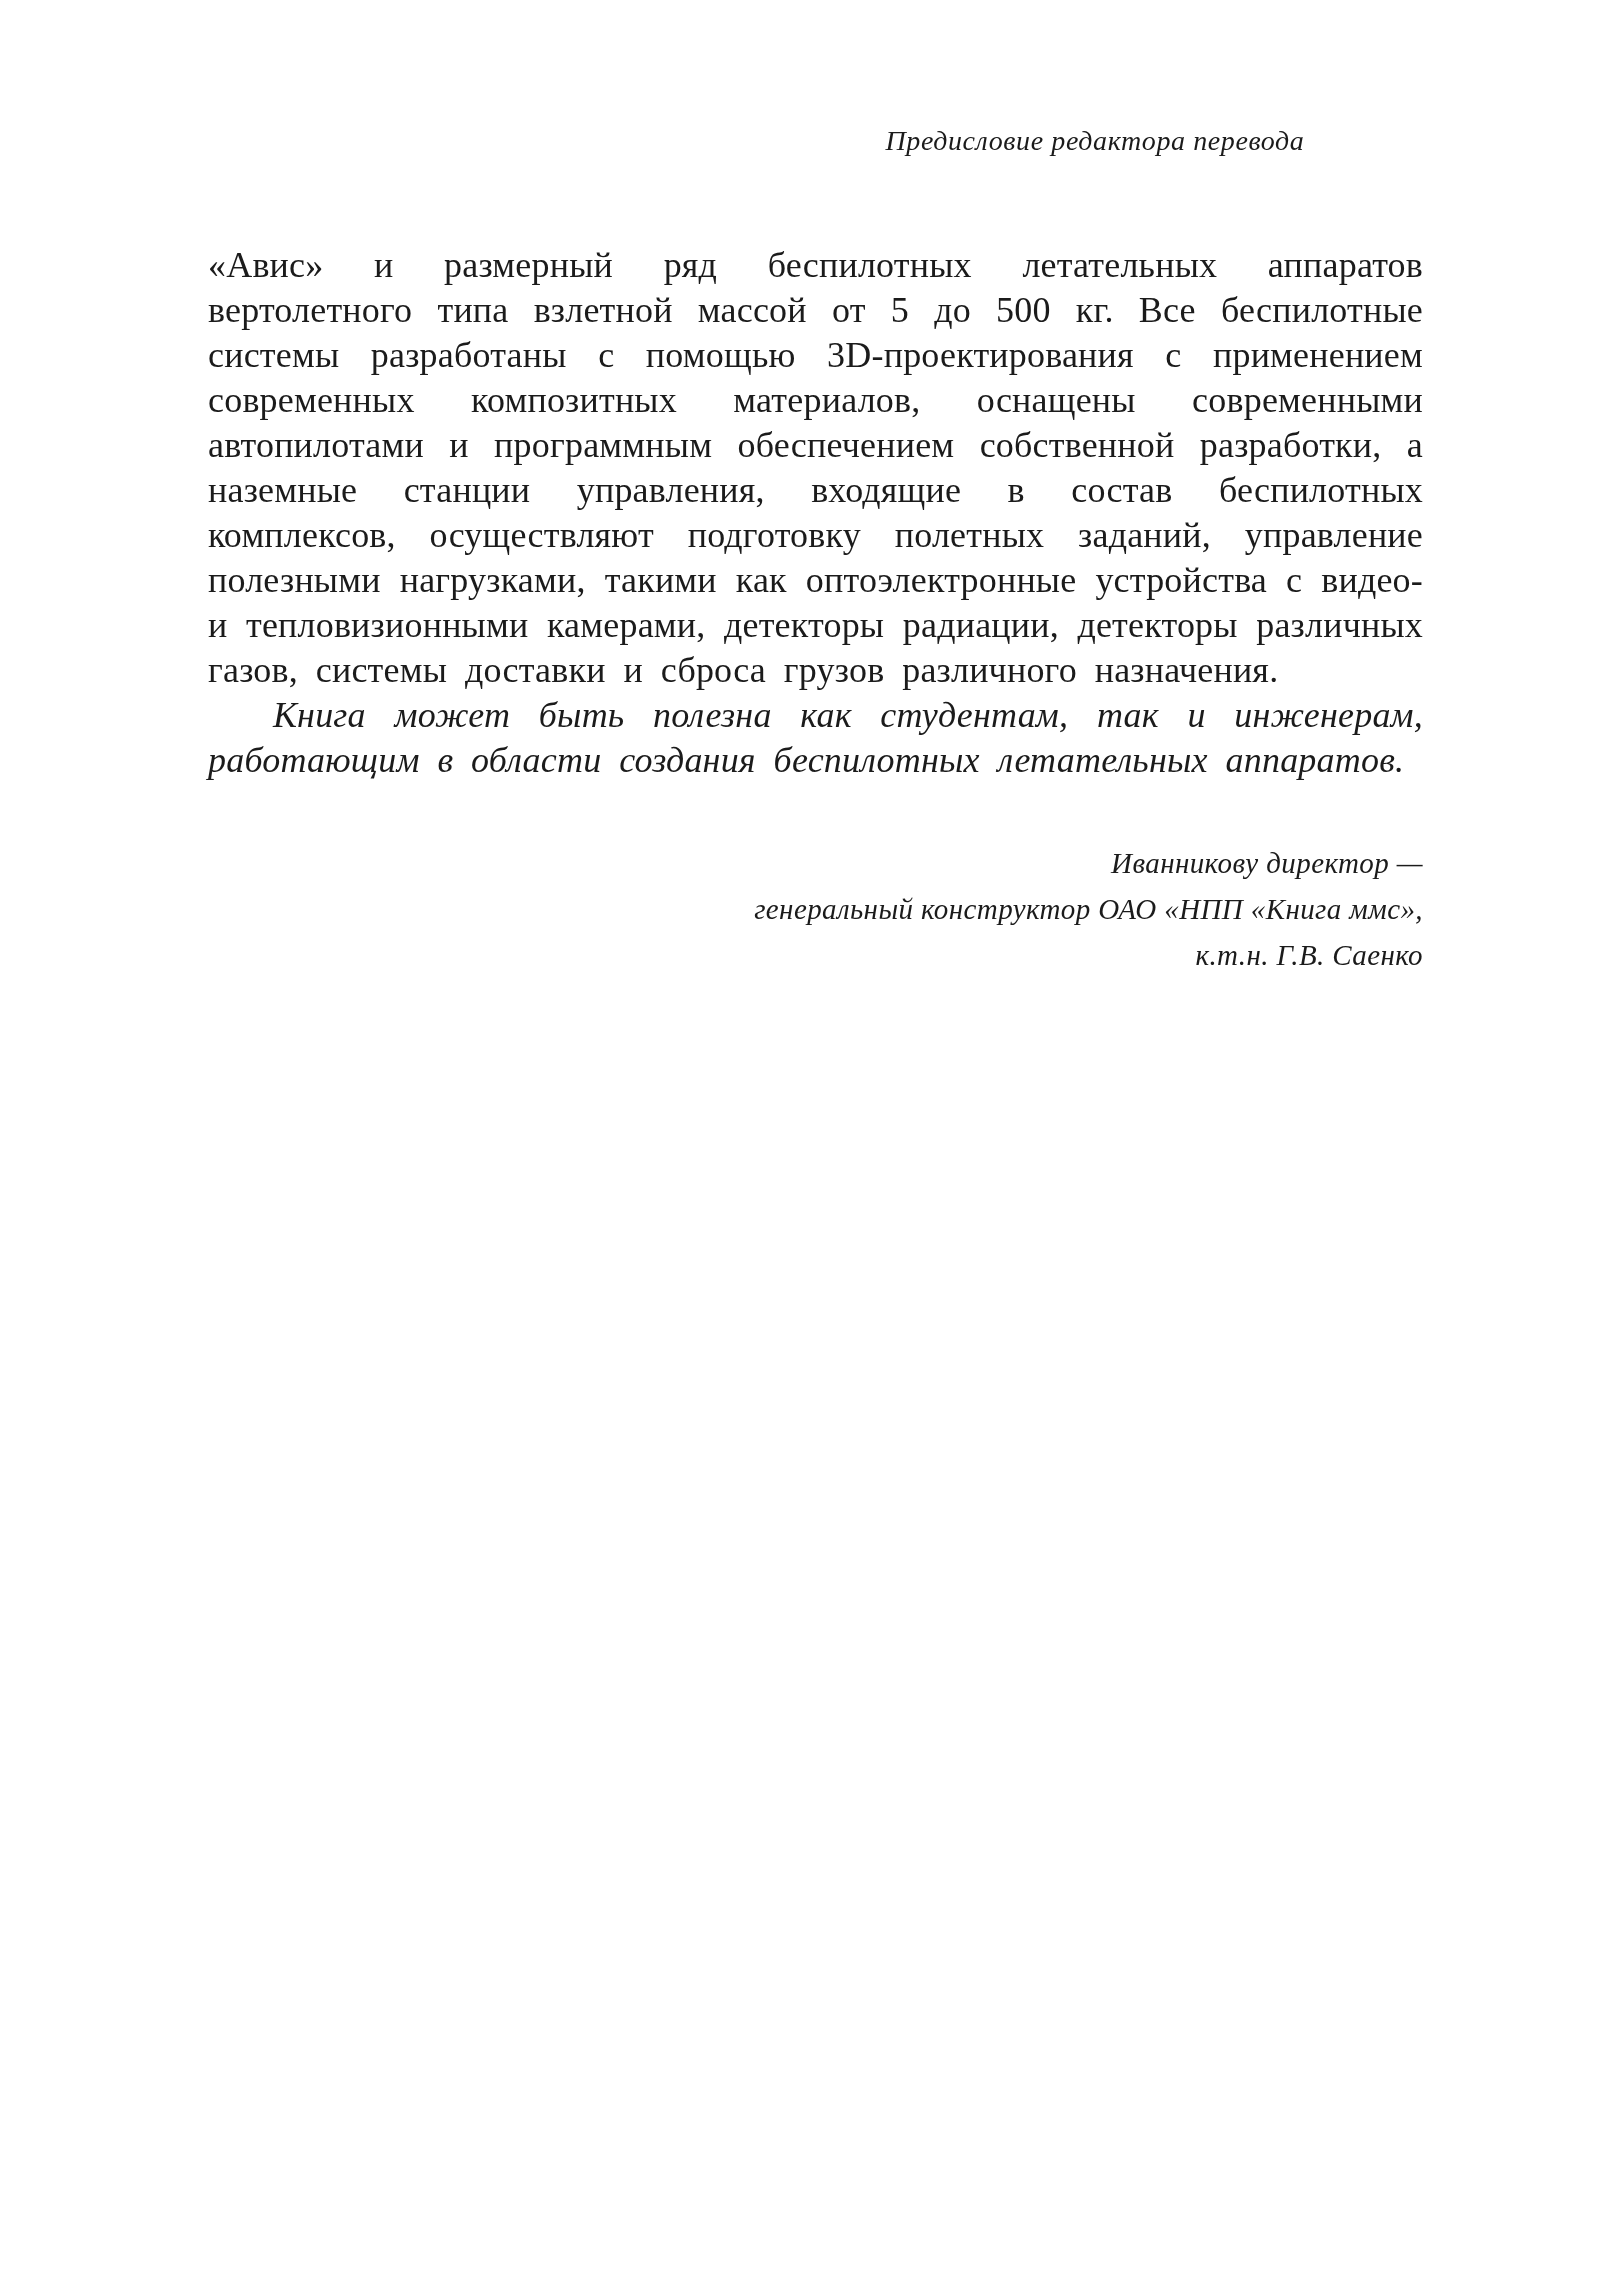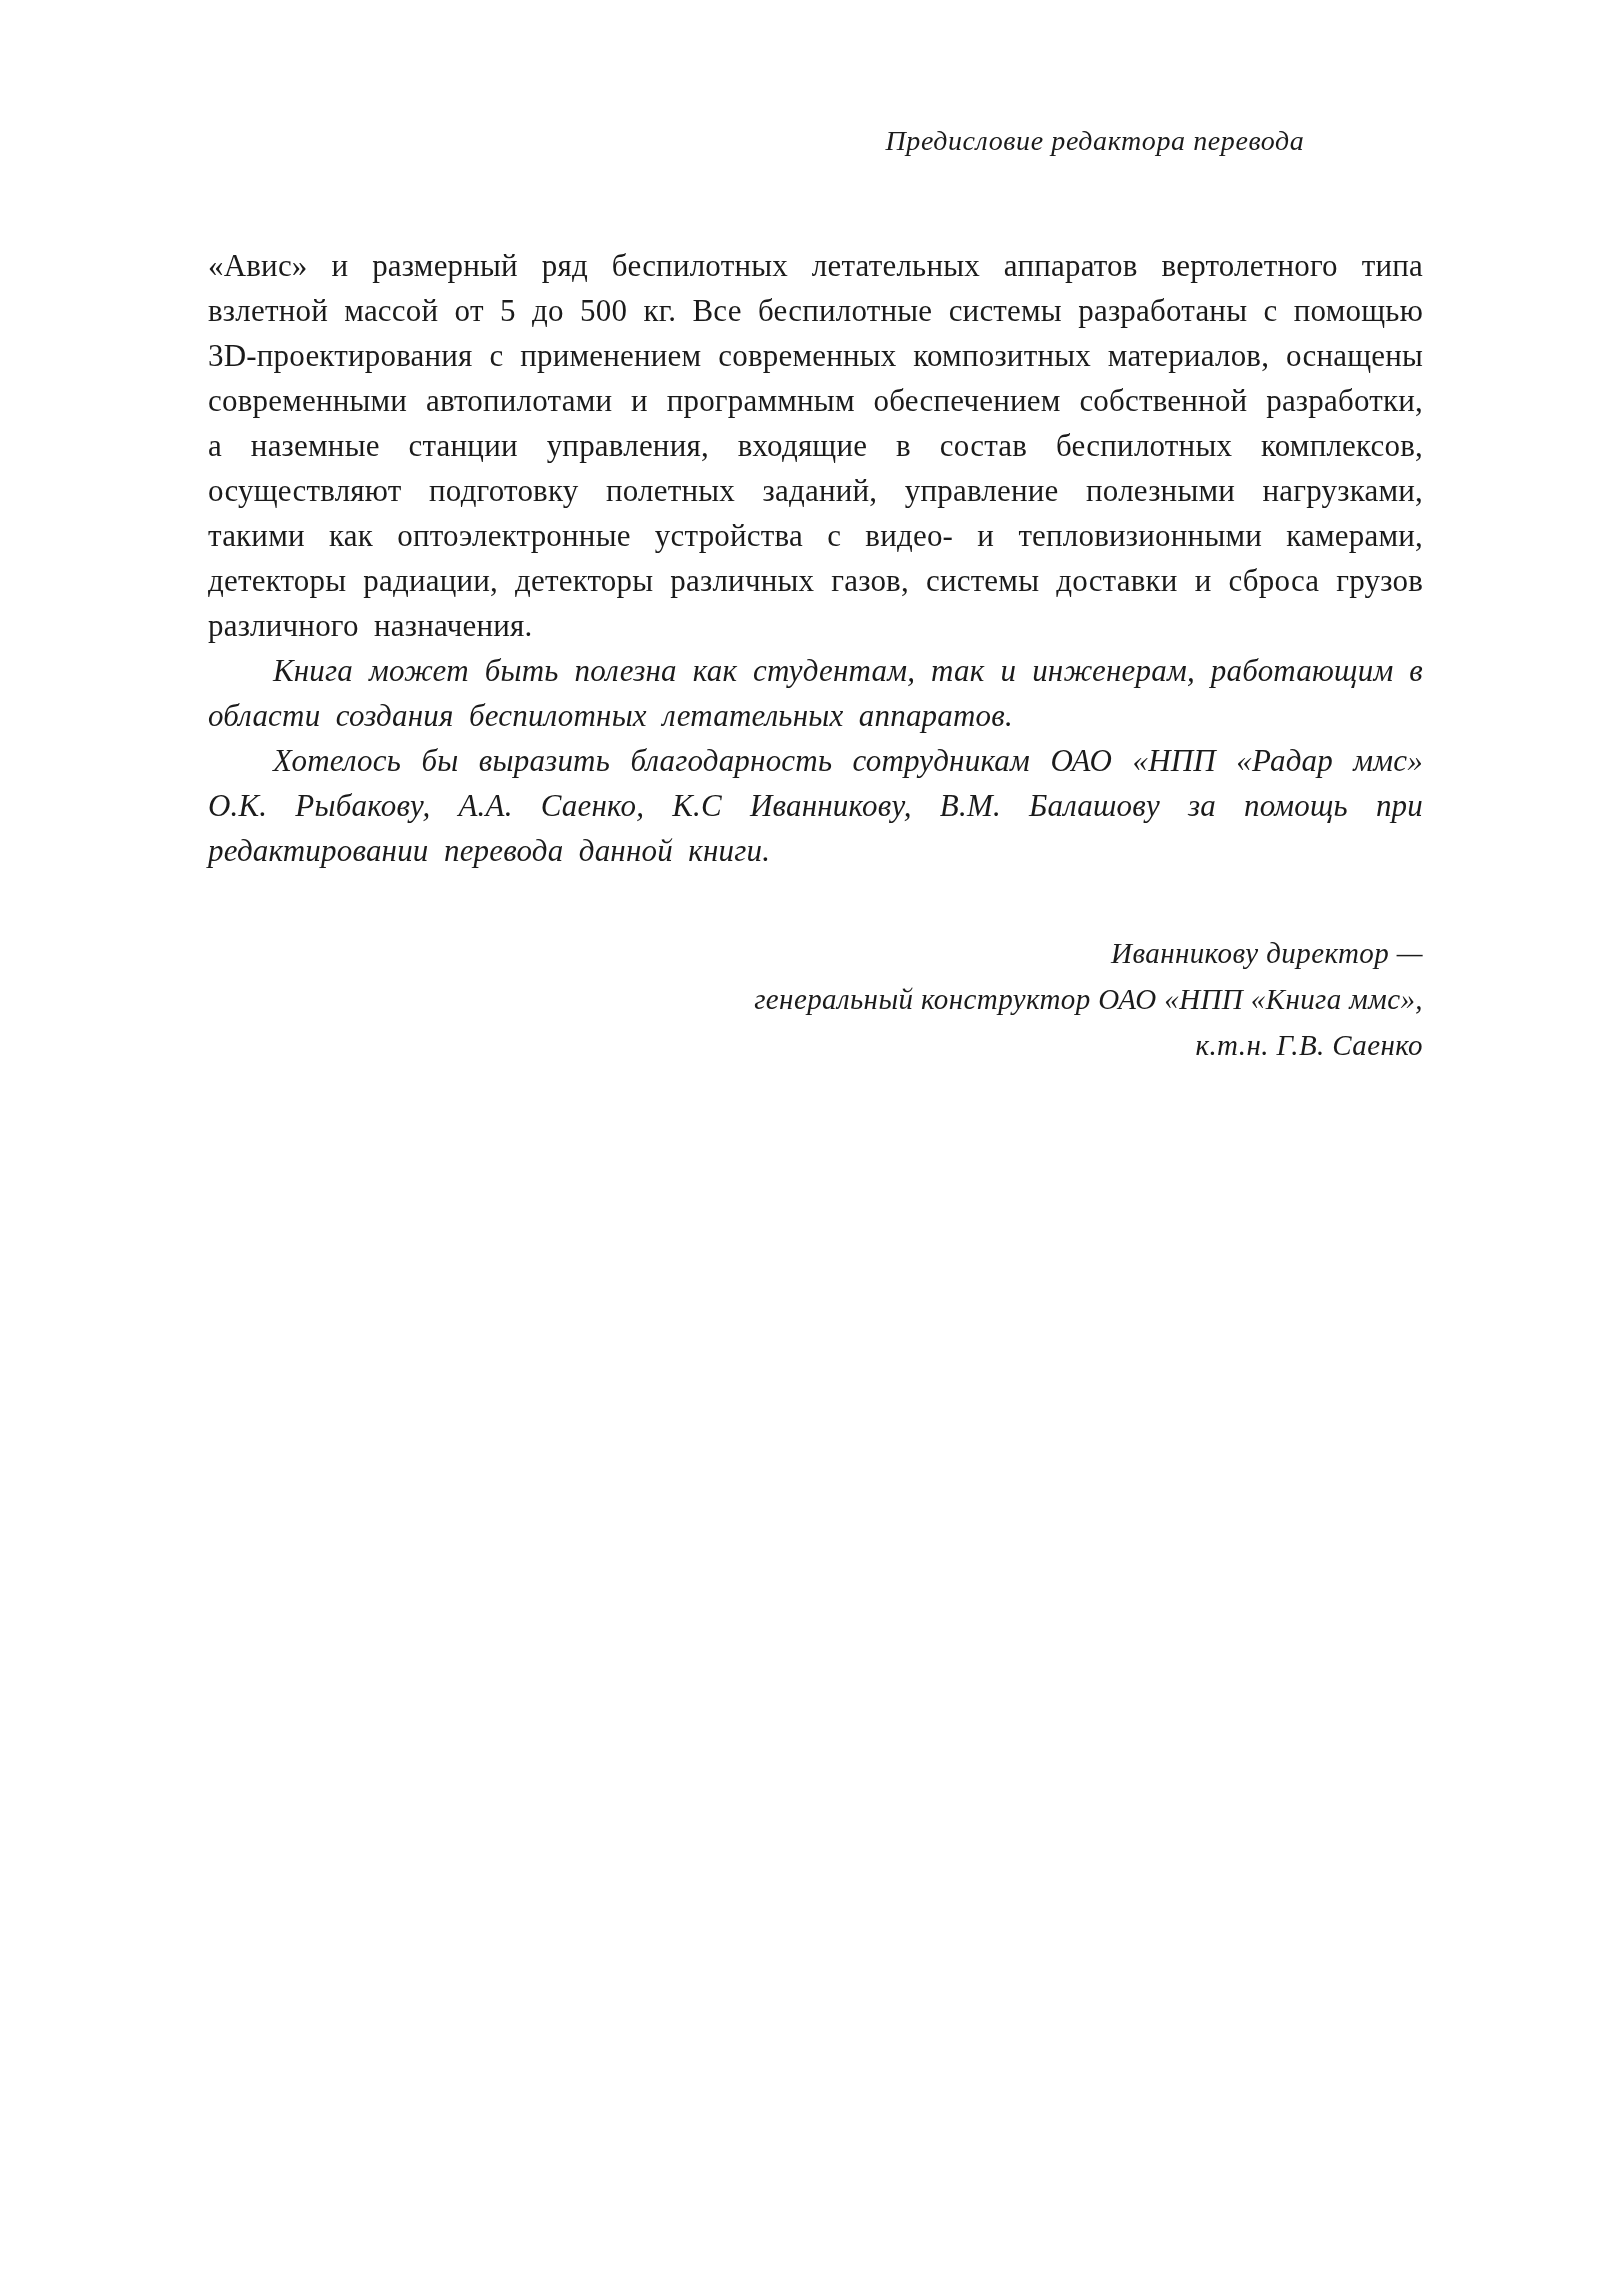--- a/index.html
+++ b/index.html
@@ -33,21 +33,21 @@
     margin-left: auto;
     width: 54%;
     text-align: center;
     font-style: italic;
     font-size: 28px;
     letter-spacing: 0.6px;
     color: #1b1b1b;
   }
   .body-text {
     margin-top: 86px;
-    font-size: 31px;
+    font-size: 36px;
     line-height: 45px;
     text-align: justify;
   }
   .body-text p {
     margin: 0;
     padding: 0;
     word-spacing: 0.24em;
     letter-spacing: 0.2px;
   }
   .body-text p.indented {
@@ -72,21 +72,20 @@
 <div class="page">
   <div class="column">
 
     <div class="running-head">
       <div class="running-head-inner">Предисловие редактора перевода</div>
     </div>
 
     <div class="body-text">
       <p>«Авис» и размерный ряд беспилотных летательных аппаратов вертолетного типа взлетной массой от 5 до 500 кг. Все беспилотные системы разработаны с помощью 3D-проектирования с применением современных композитных материалов, оснащены современными автопилотами и программным обеспечением собственной разработки, а наземные станции управления, входящие в состав беспилотных комплексов, осуществляют подготовку полетных заданий, управление полезными нагрузками, такими как оптоэлектронные устройства с видео- и тепловизионными камерами, детекторы радиации, детекторы различных газов, системы доставки и сброса грузов различного назначения.</p>
       <p class="indented">Книга может быть полезна как студентам, так и инженерам, работающим в области создания беспилотных летательных аппаратов.</p>
-      <p class="indented">Хотелось бы выразить благодарность сотрудникам ОАО «НПП «Радар ммс» О.К. Рыбакову, А.А. Саенко, К.С Иванникову, В.М. Балашову за помощь при редактировании перевода данной книги.</p>
     </div>
 
     <div class="signature">
       <div>Иванникову директор —</div>
       <div>генеральный конструктор ОАО «НПП «Книга ммс»,</div>
       <div>к.т.н. Г.В. Саенко</div>
     </div>
 
   </div>
 </div>

